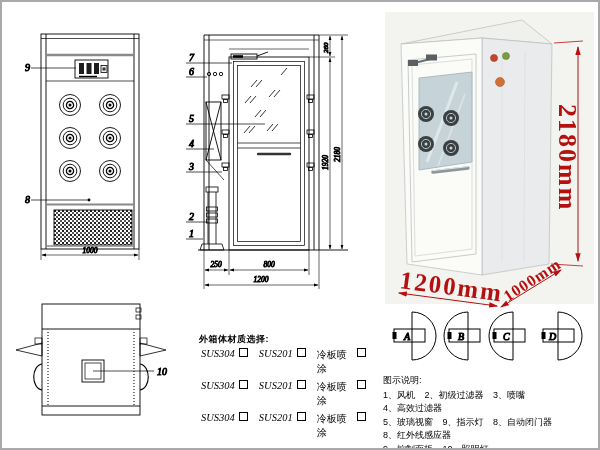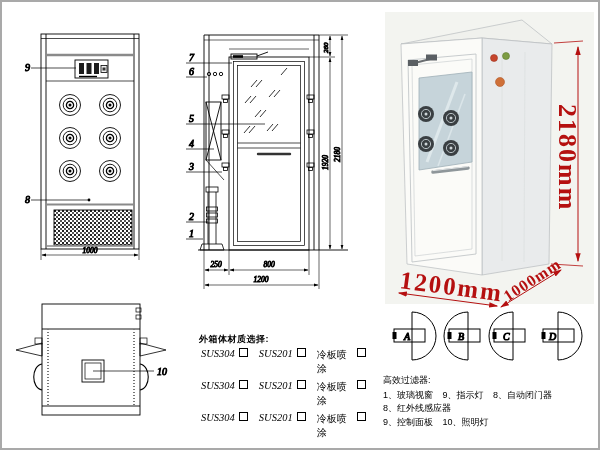--- a/index.html
+++ b/index.html
@@ -377,23 +377,29 @@
       <span class="opt">SUS304</span>
         <span class="cb"></span>
       <span class="opt">SUS201</span>
         <span class="cb"></span>
       <span class="opt cn">冷板喷涂</span>
         <span class="cb"></span>
     </div>
   </div>
 
   <div class="legend">
-    <div class="legend-title">高效过滤器:</div>
+    <div class="legend-title">图示说明:</div>
     <div class="legend-row">
-      <span>1、玻璃视窗</span>
+      <span>1、风机</span>
+      <span>2、初级过滤器</span>
+      <span>3、喷嘴</span>
+      <span>4、高效过滤器</span>
+    </div>
+    <div class="legend-row">
+      <span>5、玻璃视窗</span>
       <span>9、指示灯</span>
       <span>8、自动闭门器</span>
       <span>8、红外线感应器</span>
     </div>
     <div class="legend-row">
       <span>9、控制面板</span>
       <span>10、照明灯</span>
     </div>
   </div>
 

